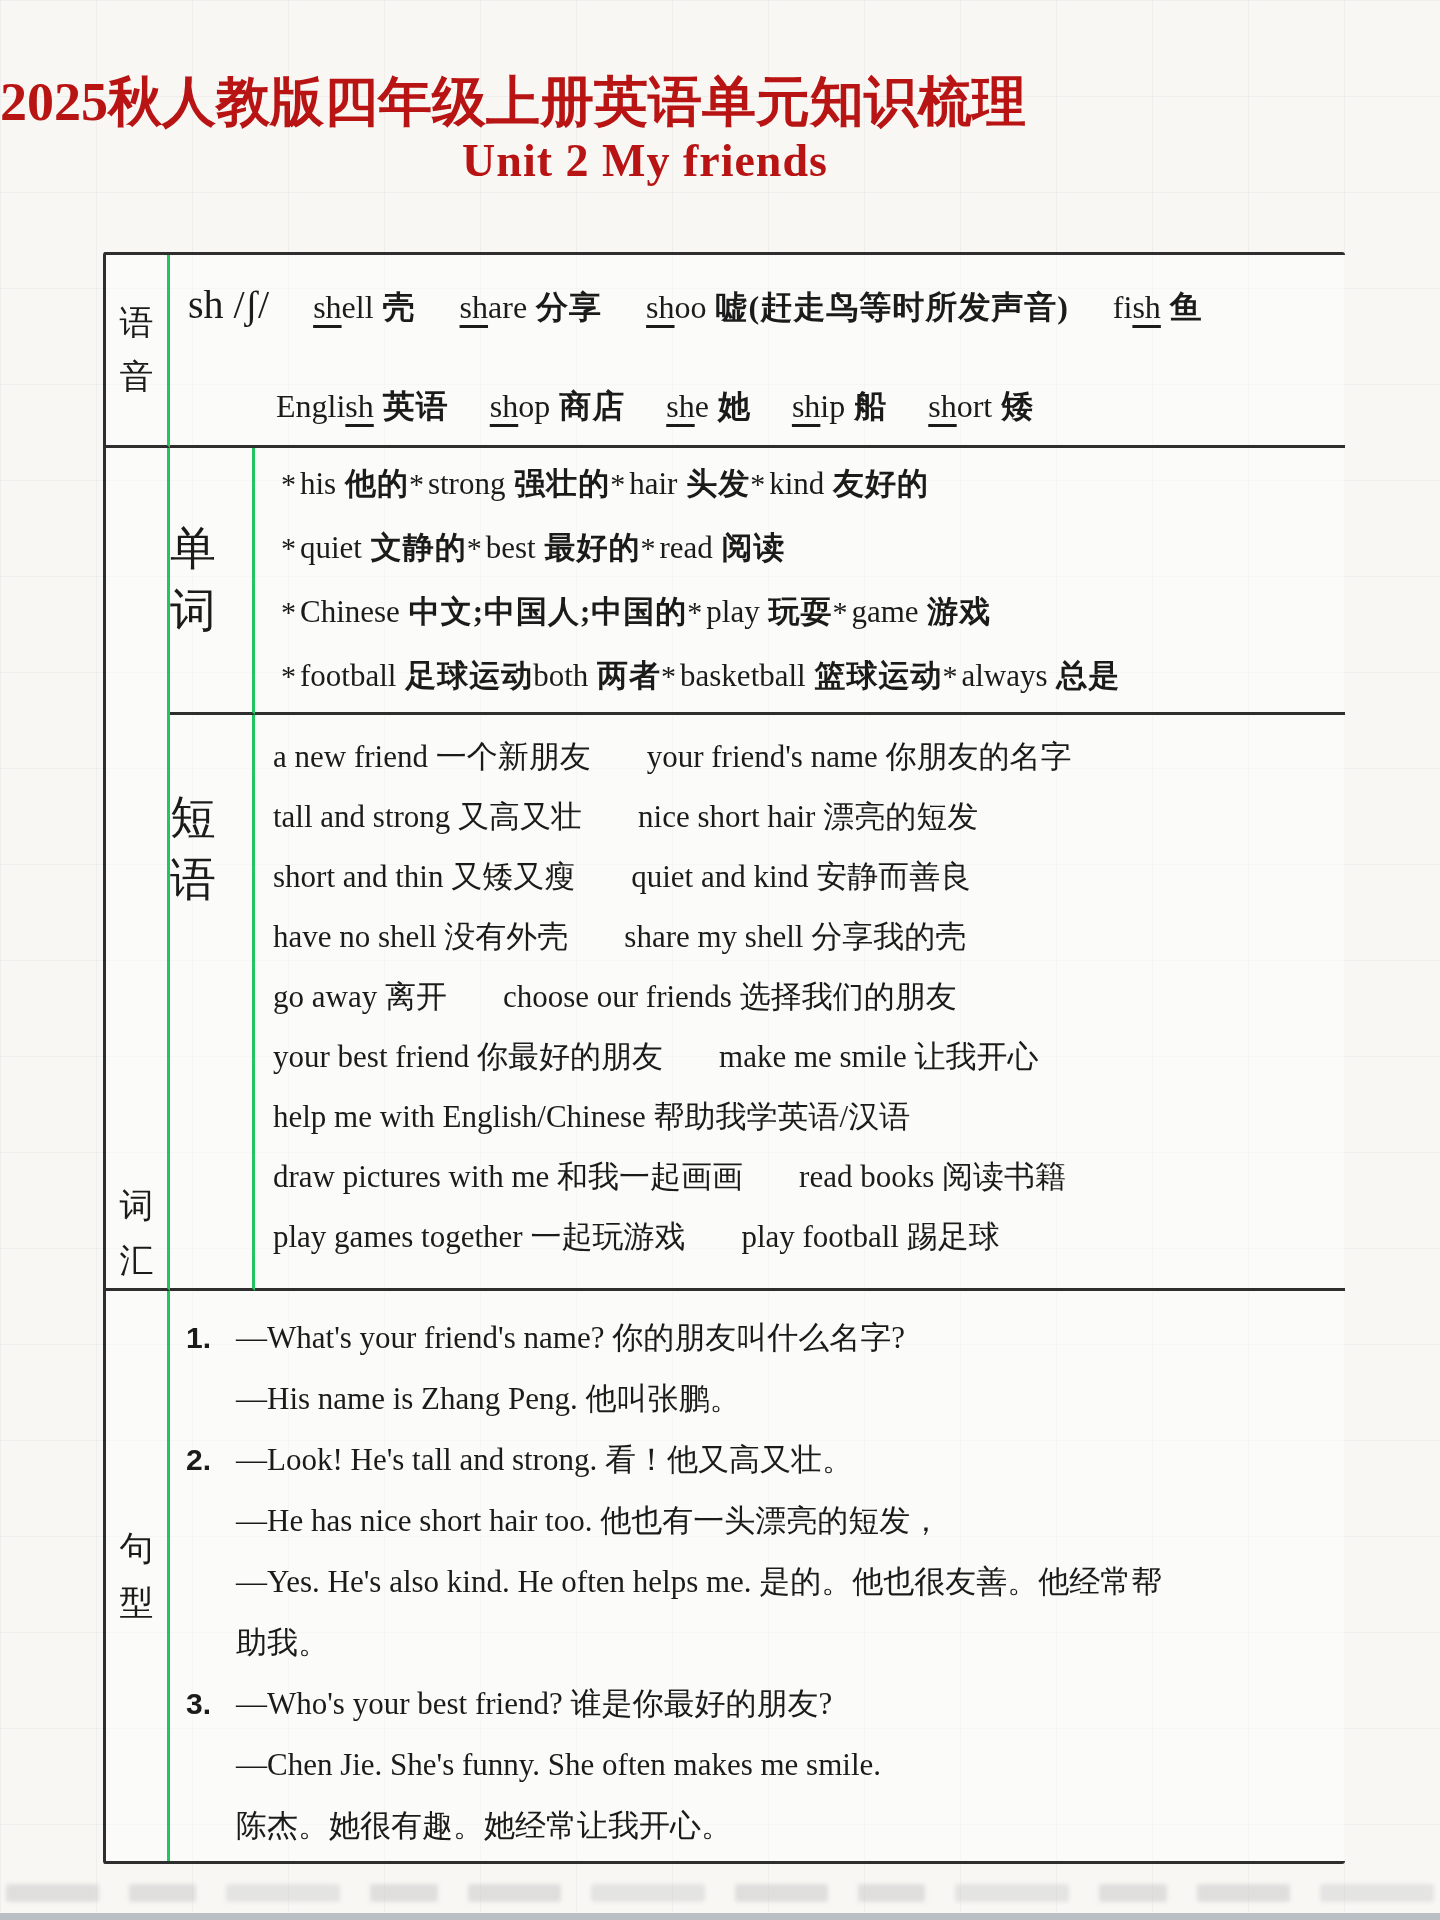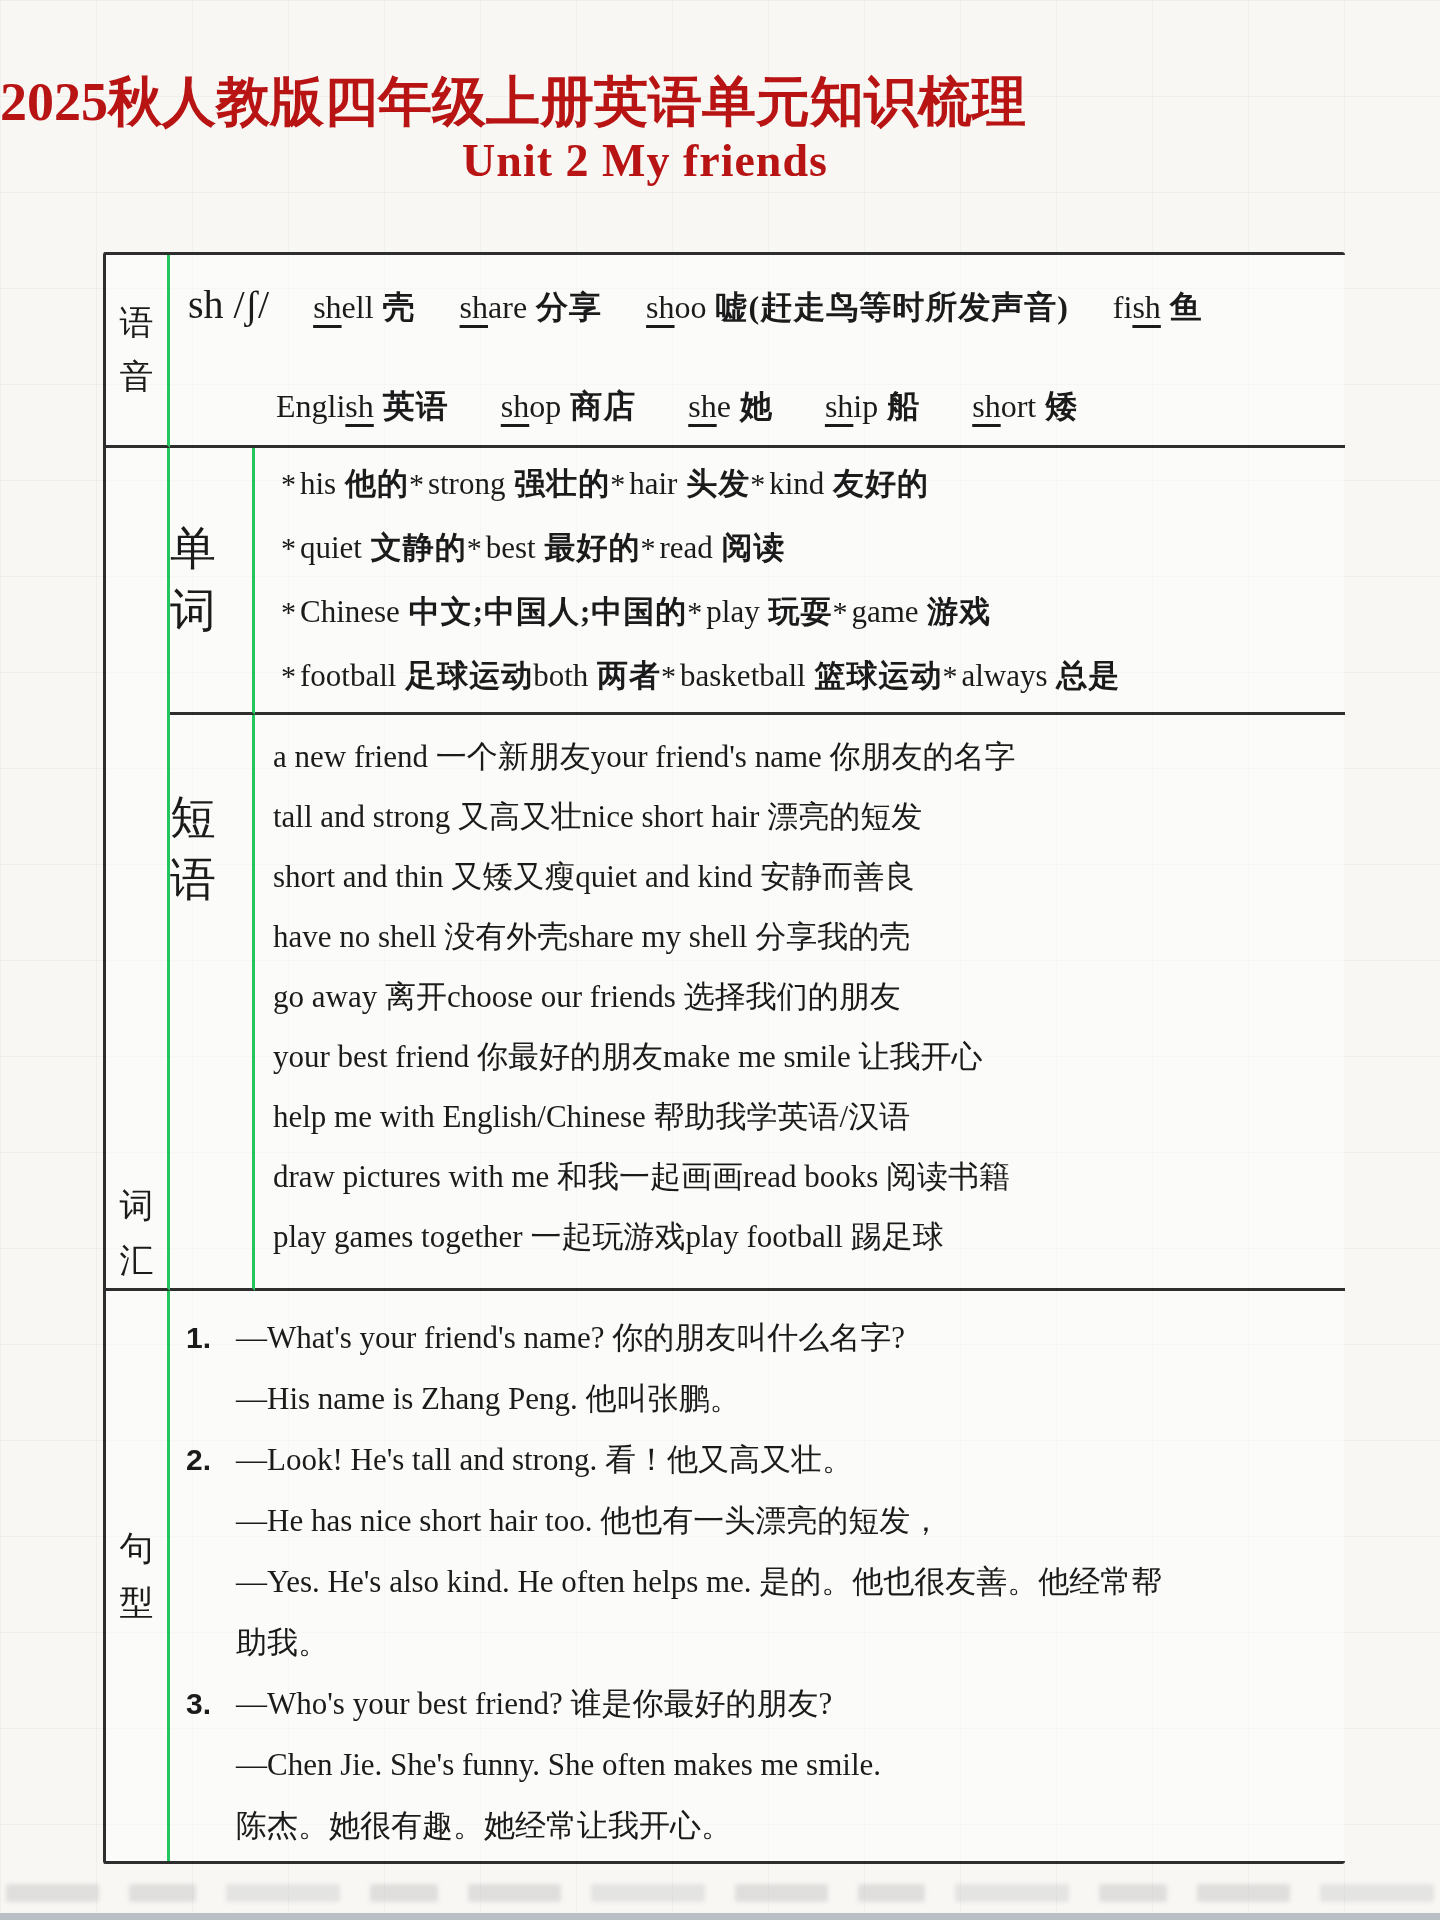--- a/index.html
+++ b/index.html
@@ -51,31 +51,31 @@
   .c-vocab-label{ grid-area: 2/1/4/2; align-items: flex-end; padding-top: 212px; }
   .c-words-sub  { grid-area: 2/2/3/3; }
   .c-words      { grid-area: 2/3/3/4; padding: 12px 6px 0 26px; }
   .c-phr-sub    { grid-area: 3/2/4/3; align-items: flex-start; padding-top: 72px; }
   .c-phr        { grid-area: 3/3/4/4; padding: 12px 6px 0 18px; }
   .c-sent-label { grid-area: 4/1/5/2; }
   .c-sent       { grid-area: 4/2/5/4; padding: 16px 10px 0 16px; }
 
   
   .phon-line { display: flex; align-items: baseline; gap: 44px; height: 48px; font-size: 32px; white-space: nowrap; }
-  .phon-line.indent { margin-top: 56px; margin-left: 88px; gap: 52px; }
+  .phon-line.indent { margin-top: 56px; margin-left: 88px; gap: 41px; }
   .sound { font-size: 40px; }
   .ul-seg { text-decoration: underline; text-decoration-thickness: 2.5px; text-underline-offset: 7px; }
   .zh { font-weight: 600; letter-spacing: 1px; }
 
   
   .wline { display: flex; height: 47px; align-items: center; margin-bottom: 17px; font-size: 31px; white-space: nowrap; }
   .witem .star { margin-right: 4px; font-size: 30px; }
 
   
-  .phline { display: flex; height: 60px; align-items: center; font-size: 31px; white-space: nowrap; }
+  .phline { display: flex; gap: 56px; height: 60px; align-items: center; font-size: 31px; white-space: nowrap; }
 
   
   .sline { display: flex; height: 61px; align-items: center; font-size: 31px; white-space: nowrap; }
   .snum { width: 50px; flex: none; font-weight: 700; font-size: 30px; font-family: "Liberation Sans", sans-serif; }
   .stext { flex: 1; }
 
   
   .blots { position: absolute; left: 6px; top: 1882px; width: 1428px; height: 22px;
            display: flex; gap: 30px; align-items: center; filter: blur(2px); }
   .blots span { display: inline-block; height: 18px; background: #cbcbcb; border-radius: 3px; opacity: .55; }

